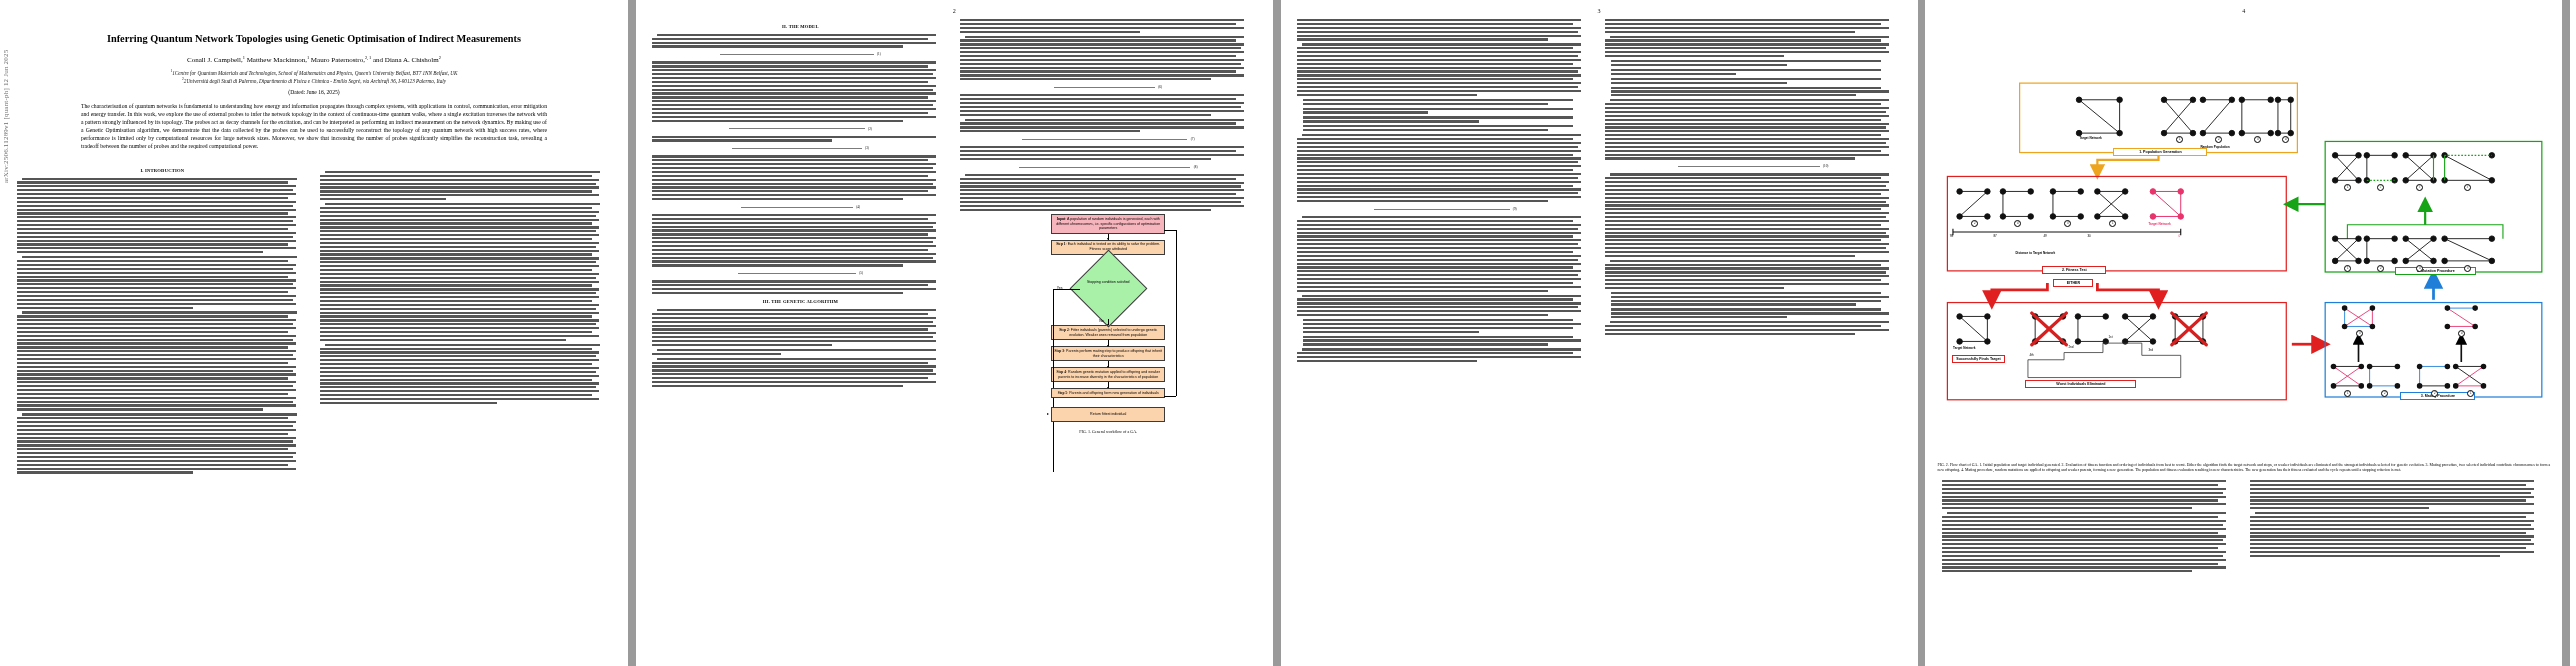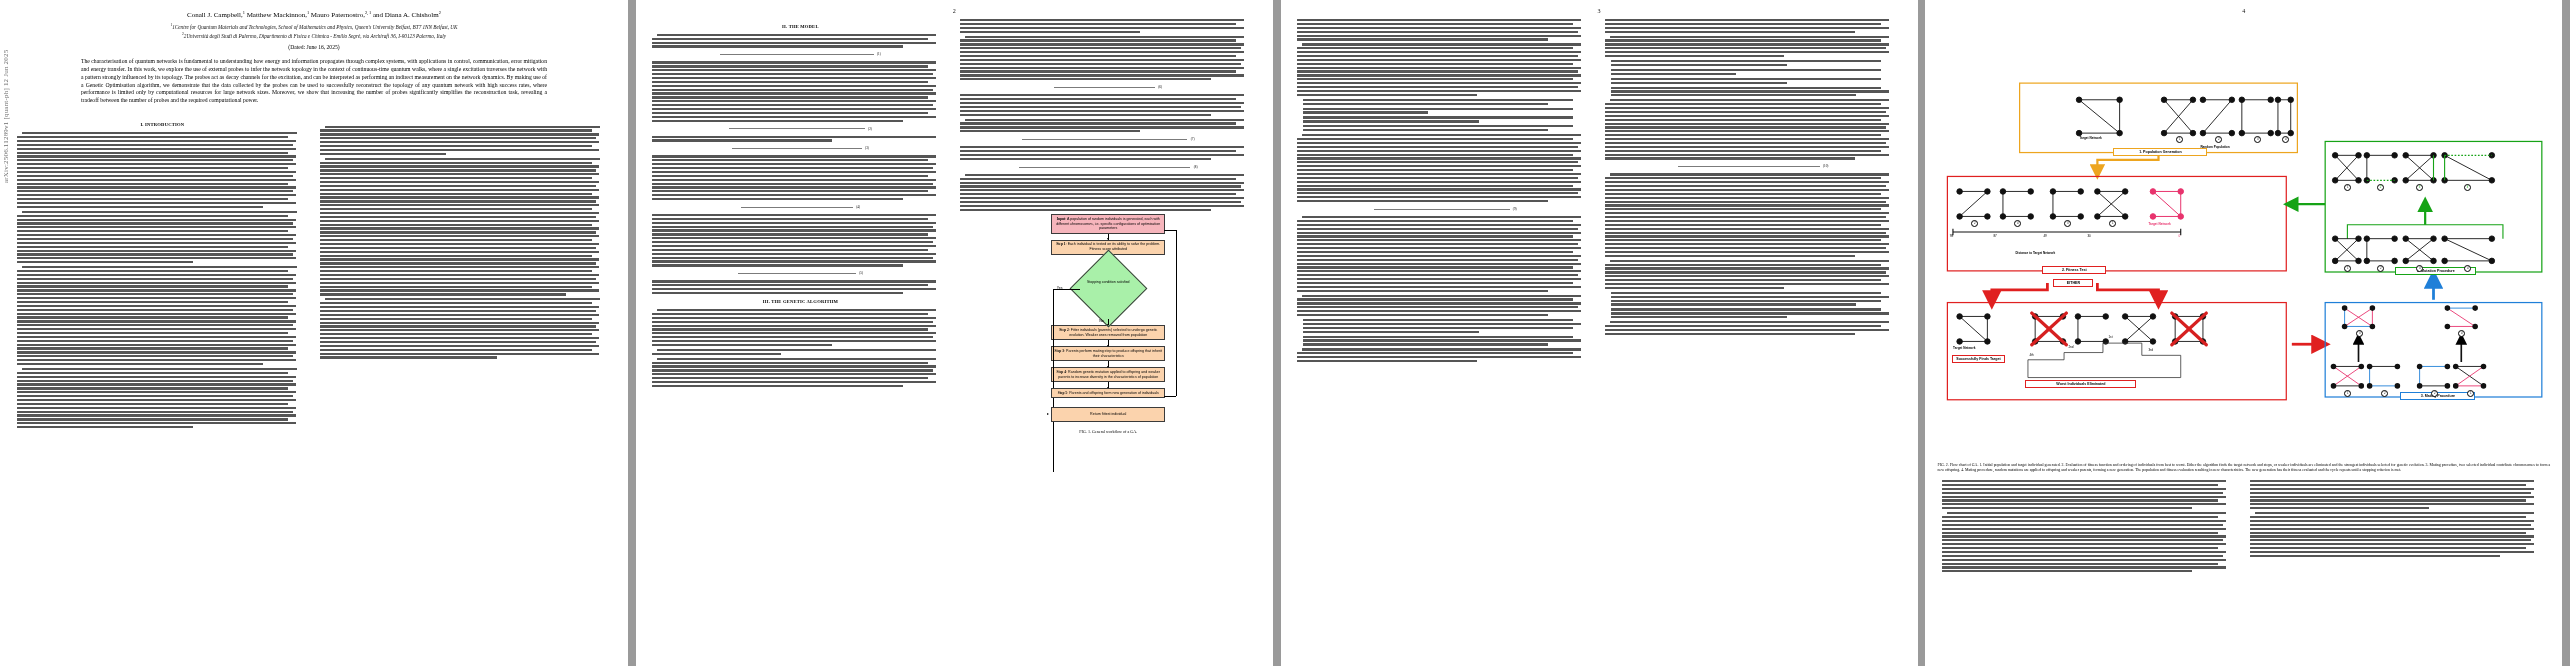--- a/index.html
+++ b/index.html
@@ -60,20 +60,21 @@
 </style>
 </head>
 <body>
 
 <div class="viewport">
 <div class="pages">
 
   <div class="page p1">
     <div class="arxiv-stamp">arXiv:2506.11289v1  [quant-ph]  12 Jun 2025</div>
 
+    <div class="title">Inferring Quantum Network Topologies using Genetic Optimisation of Indirect Measurements</div>
 
     <div class="authors">
       Conall J. Campbell,<sup>1</sup> Matthew Mackinnon,<sup>1</sup> Mauro Paternostro,<sup>2, 1</sup> and Diana A. Chisholm<sup>2</sup>
     </div>
     <div class="affil">
       <sup>1</sup><span>1Centre for Quantum Materials and Technologies, School of Mathematics and Physics, Queen's University Belfast, BT7 1NN Belfast, UK</span>
     </div>
     <div class="affil" style="margin-top:0.6px;">
       <sup>2</sup><span>2Università degli Studi di Palermo, Dipartimento di Fisica e Chimica - Emilio Segrè, via Archirafi 36, I-90123 Palermo, Italy</span>
     </div>

